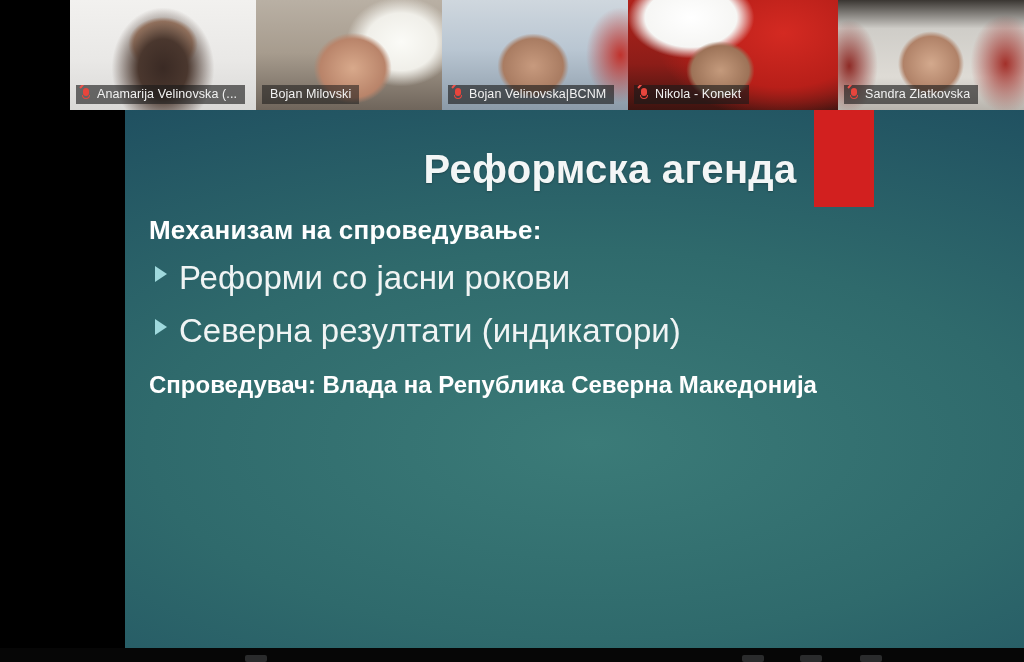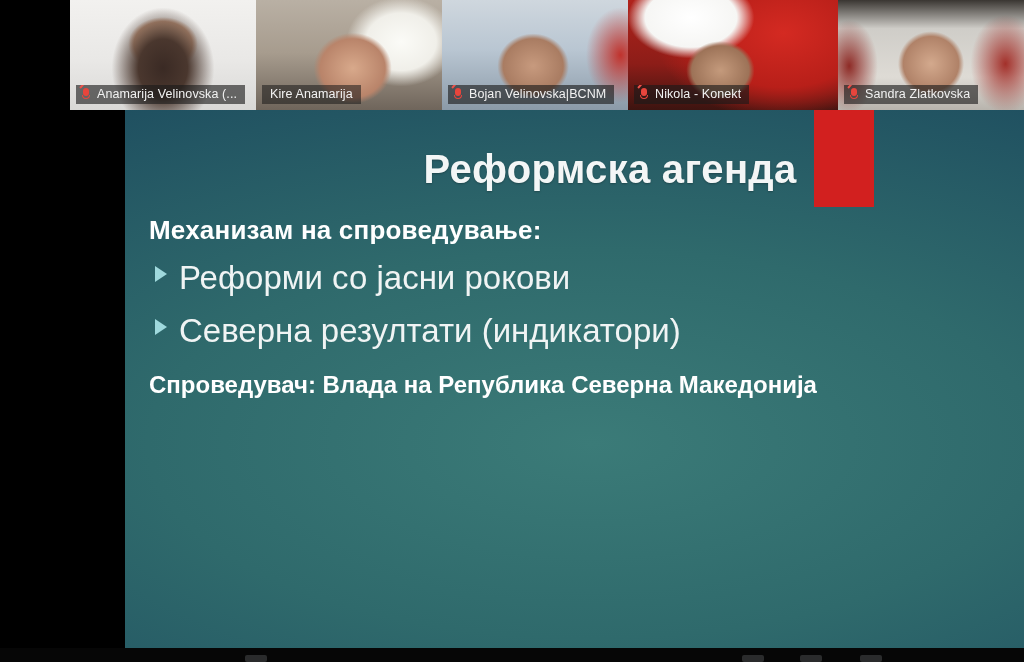--- a/index.html
+++ b/index.html
@@ -190,21 +190,21 @@
       </div>
     </div>
 
     <div class="tile cam active">
       <div class="scene" style="background:
              radial-gradient(30% 46% at 52% 62%, #d8a98b 0%, #b9846a 58%, rgba(185,132,106,0) 70%),
              radial-gradient(42% 58% at 78% 38%, #fbfbf7 0%, #f0efe9 45%, rgba(240,239,233,0) 70%),
              linear-gradient(180deg,#b9b0a4 0%,#a79c8e 48%,#6f655b 100%);">
       </div>
       <div class="namepill plain">
-        <span class="nm">Kire Anamarija</span>
+        <span class="nm">Bojan Milovski</span>
       </div>
     </div>
 
     <div class="tile cam">
       <div class="scene" style="background:
              radial-gradient(26% 40% at 49% 60%, #c79a7e 0%, #a97c62 62%, rgba(169,124,98,0) 74%),
              radial-gradient(30% 70% at 96% 50%, #c0322c 0%, rgba(192,50,44,0) 62%),
              linear-gradient(180deg,#cfd7de 0%,#b9c6d2 45%,#8b9aa8 100%);">
       </div>
       <div class="namepill">

